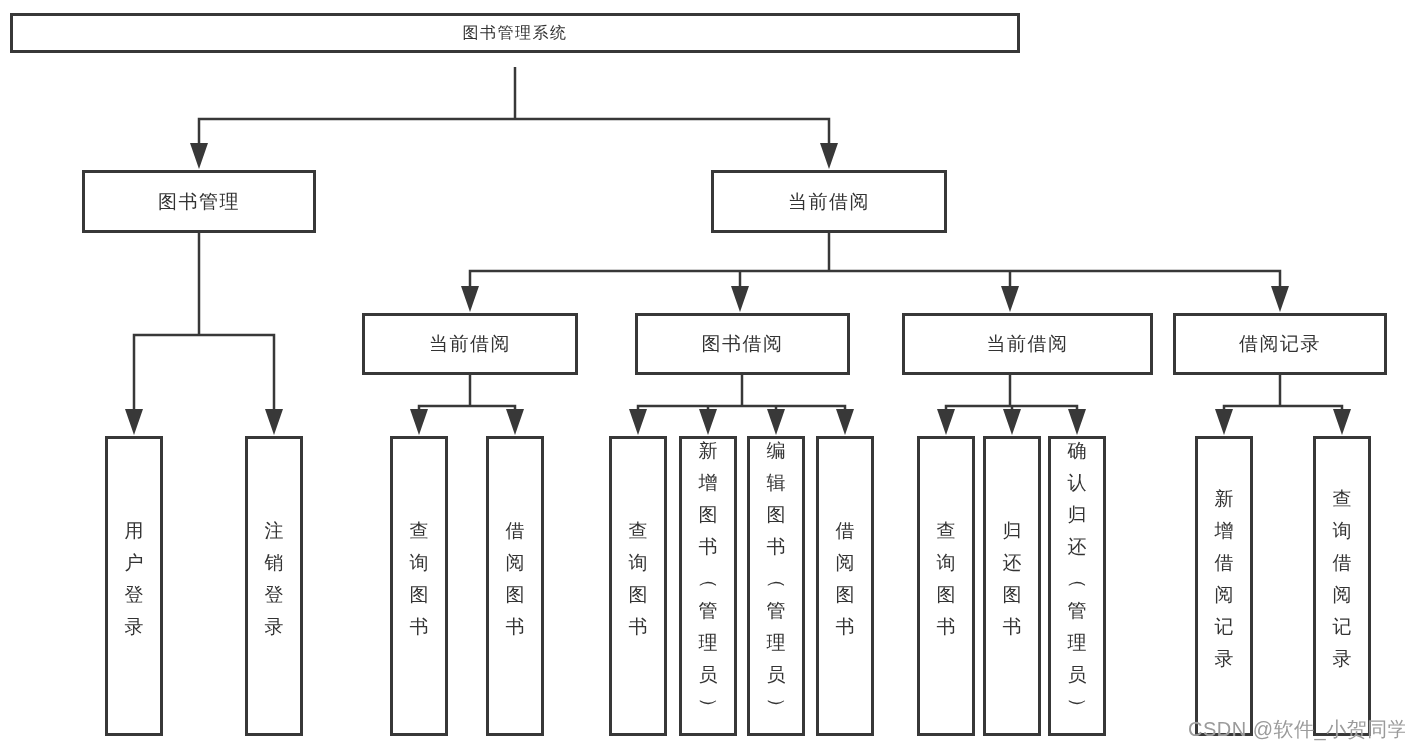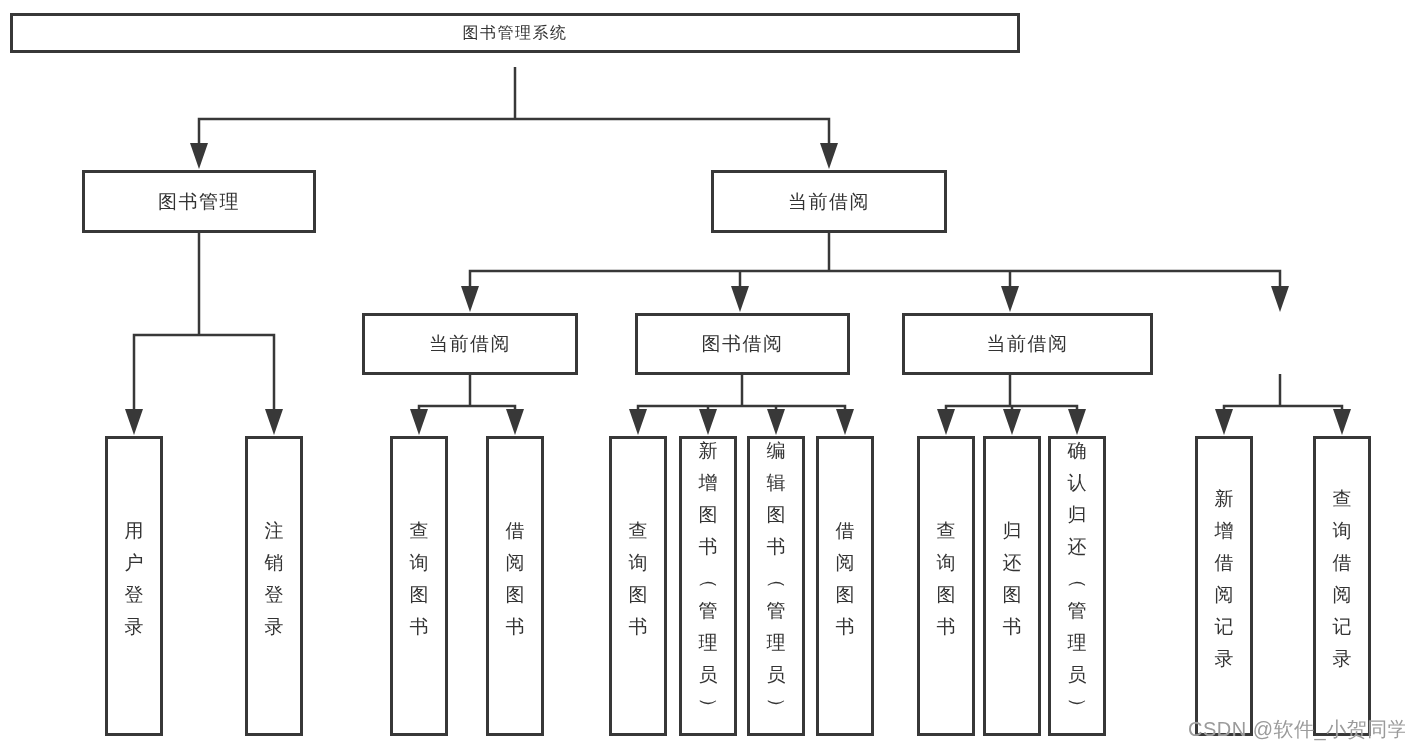--- a/index.html
+++ b/index.html
@@ -119,20 +119,21 @@
   </svg>
 
   <div class="hbox" style="left:10px;top:13px;width:1010px;height:40px;font-size:16px">图书管理系统</div>
 
   <div class="hbox" style="left:82px;top:170px;width:234px;height:63px">图书管理</div>
   <div class="hbox" style="left:711px;top:170px;width:236px;height:63px">当前借阅</div>
 
   <div class="hbox" style="left:362px;top:313px;width:216px;height:62px">当前借阅</div>
   <div class="hbox" style="left:635px;top:313px;width:215px;height:62px">图书借阅</div>
   <div class="hbox" style="left:902px;top:313px;width:251px;height:62px">当前借阅</div>
+  <div class="hbox" style="left:1173px;top:313px;width:214px;height:62px">借阅记录</div>
 
   <div class="vbox vtext" style="left:105px">
       <div class="vchar">用</div>
       <div class="vchar">户</div>
       <div class="vchar">登</div>
       <div class="vchar">录</div>
     </div>
   <div class="vbox vtext" style="left:245px">
       <div class="vchar">注</div>
       <div class="vchar">销</div>

